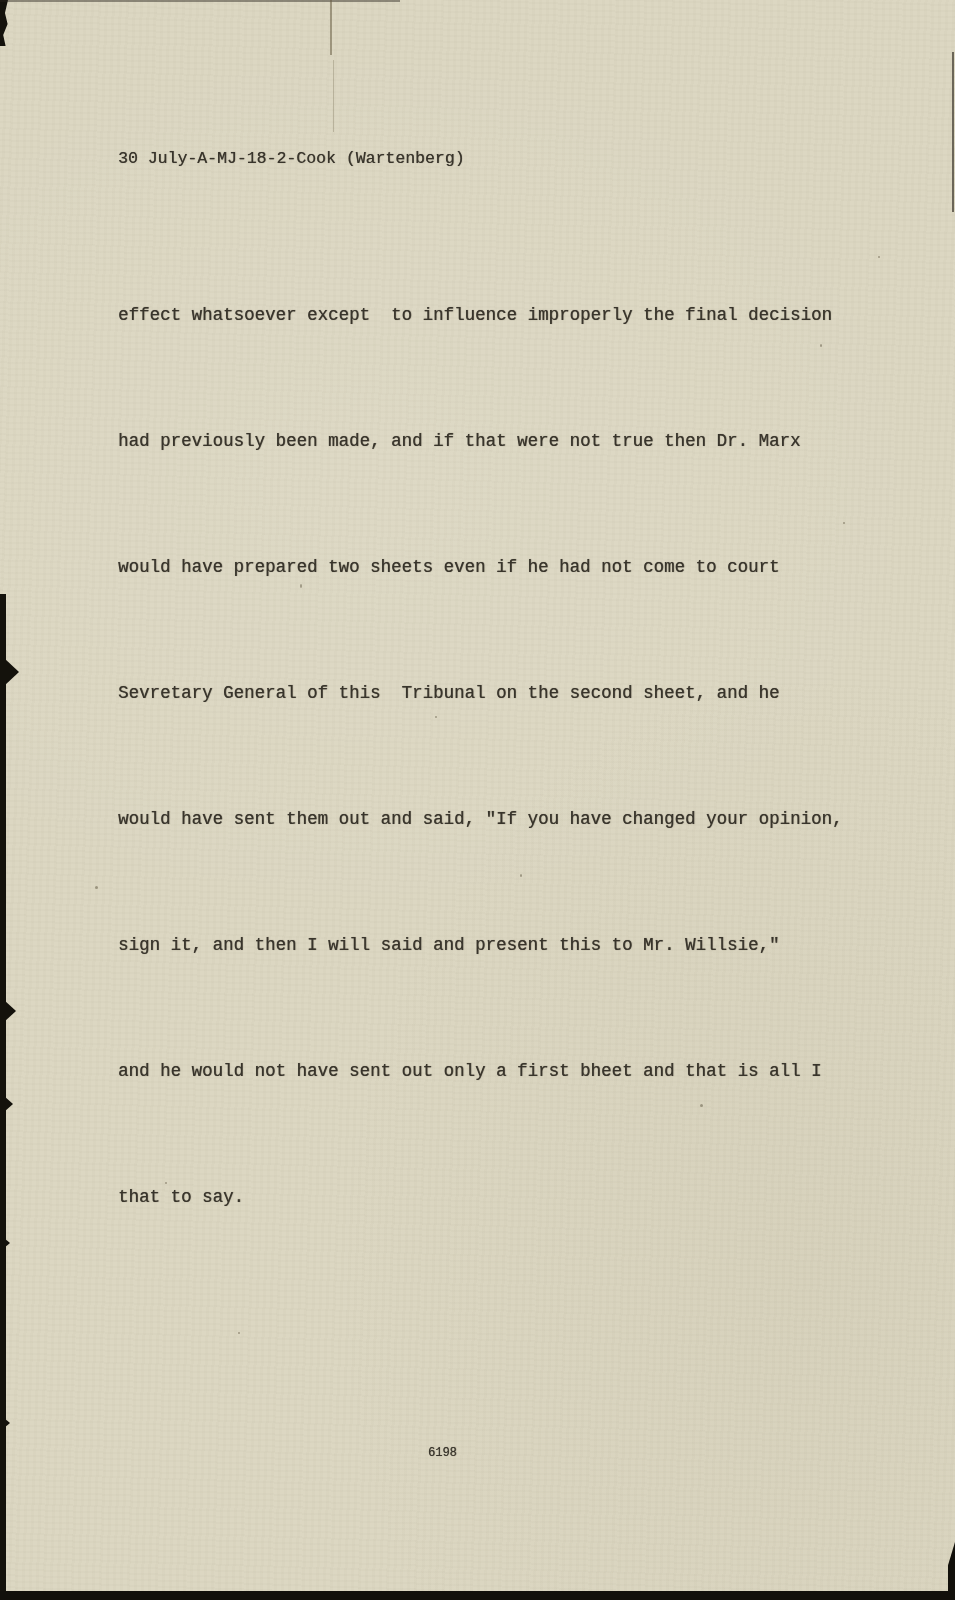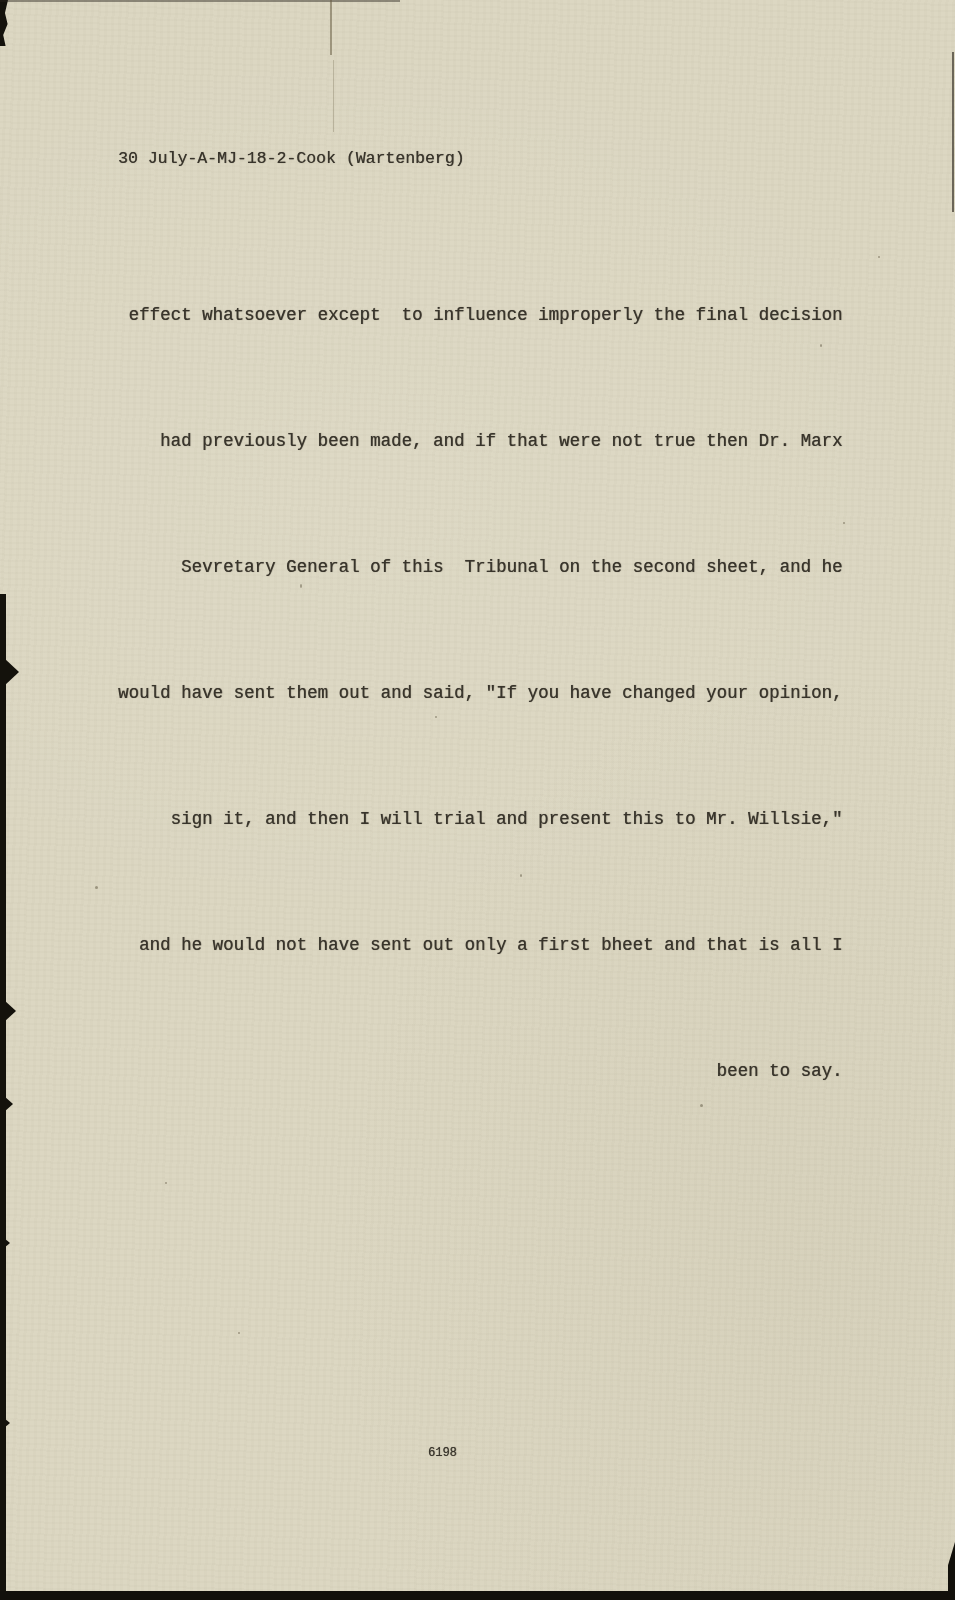--- a/index.html
+++ b/index.html
@@ -17,21 +17,20 @@
       radial-gradient(700px 900px at 85% 80%, rgba(120,110,80,0.05), rgba(0,0,0,0) 70%),
       repeating-linear-gradient(92deg, rgba(120,110,80,0.028) 0 3px, rgba(0,0,0,0) 3px 7px),
       repeating-linear-gradient(2deg, rgba(90,85,60,0.022) 0 2px, rgba(0,0,0,0) 2px 6px);
     font-family: "Liberation Mono", "DejaVu Sans Mono", monospace;
     color: #38342b;
   }
 
   .typed {
     white-space: pre;
     text-shadow: 0.4px 0.3px 0.7px rgba(55,50,40,0.78);
-    text-align: right;
   }
 
   .header {
     position: absolute;
     left: 118px;
     top: 84px;
     font-size: 16.5px;
     line-height: 30px;
   }
 
@@ -108,25 +107,26 @@
   <div class="speck" style="left:878px;top:256px;width:2px;height:2px;"></div>
   <div class="speck" style="left:238px;top:1332px;width:2px;height:2px;"></div>
 
   <div class="header typed">
     <div>30 July-A-MJ-18-2-Cook (Wartenberg)</div>
   </div>
 
   <div class="body-text typed">
     <div class="line">effect whatsoever except  to influence improperly the final decision</div>
     <div class="line">had previously been made, and if that were not true then Dr. Marx</div>
+    <div class="line">would have prepared two sheets even if he had not come to court</div>
     <div class="line">Sevretary General of this  Tribunal on the second sheet, and he</div>
     <div class="line">would have sent them out and said, "If you have changed your opinion,</div>
-    <div class="line">sign it, and then I will trial and present this to Mr. Willsie,"</div>
+    <div class="line">sign it, and then I will said and present this to Mr. Willsie,"</div>
     <div class="line">and he would not have sent out only a first bheet and that is all I</div>
-    <div class="line">been to say.</div>
+    <div class="line">that to say.</div>
     
     
     
     
     
     
     
     
     
     

